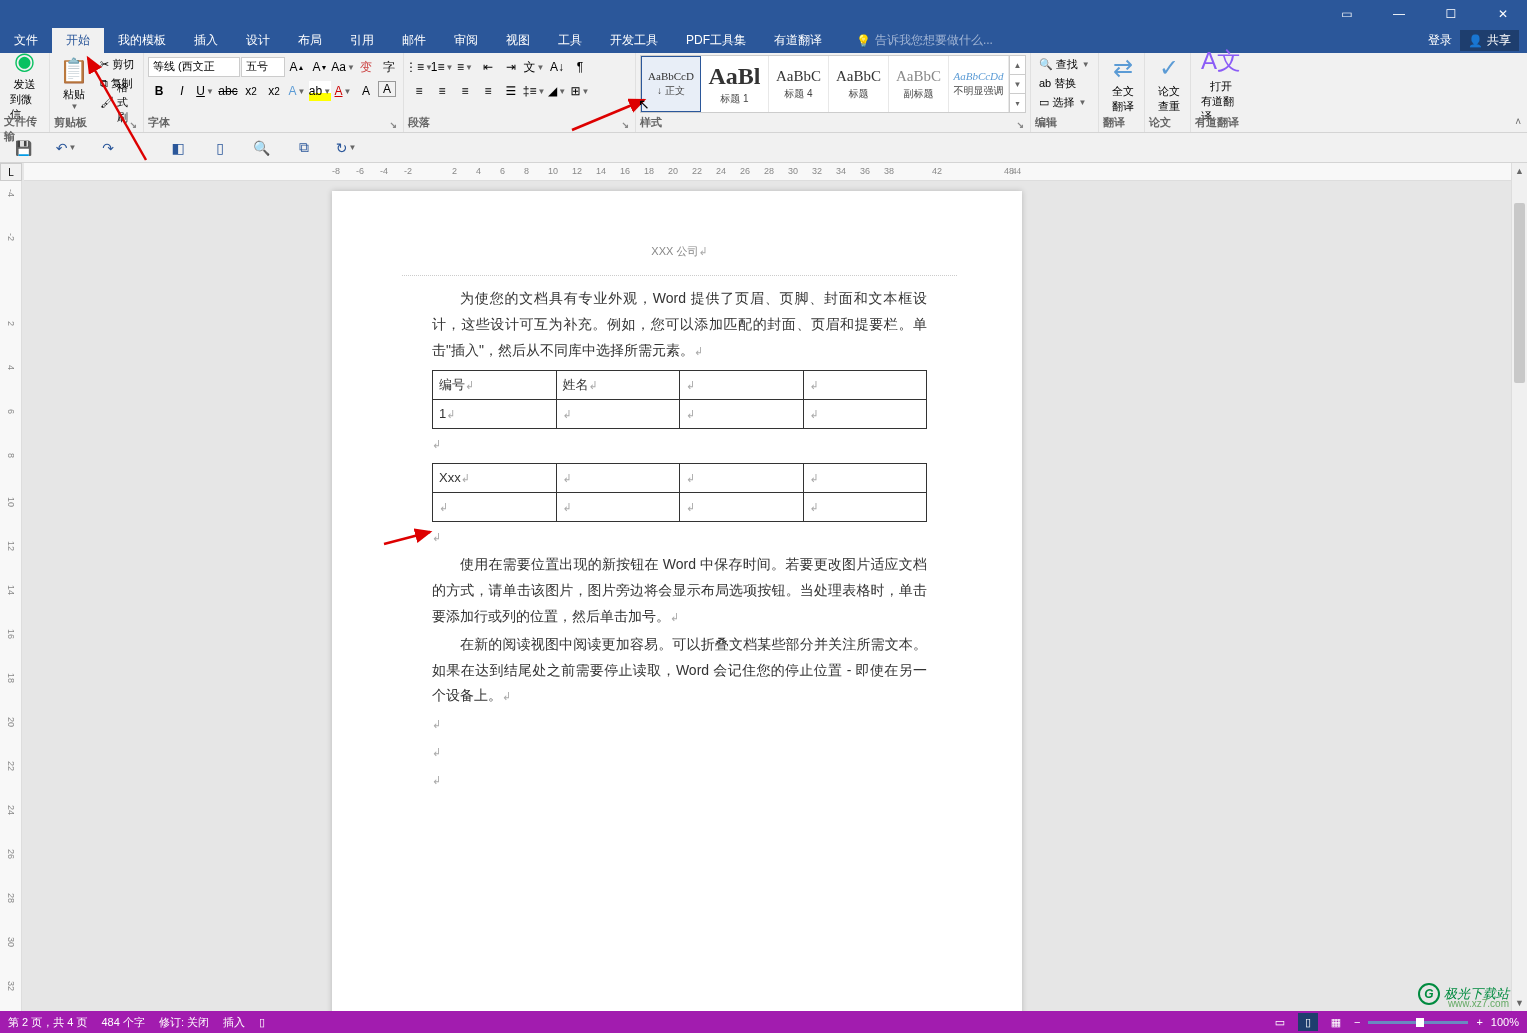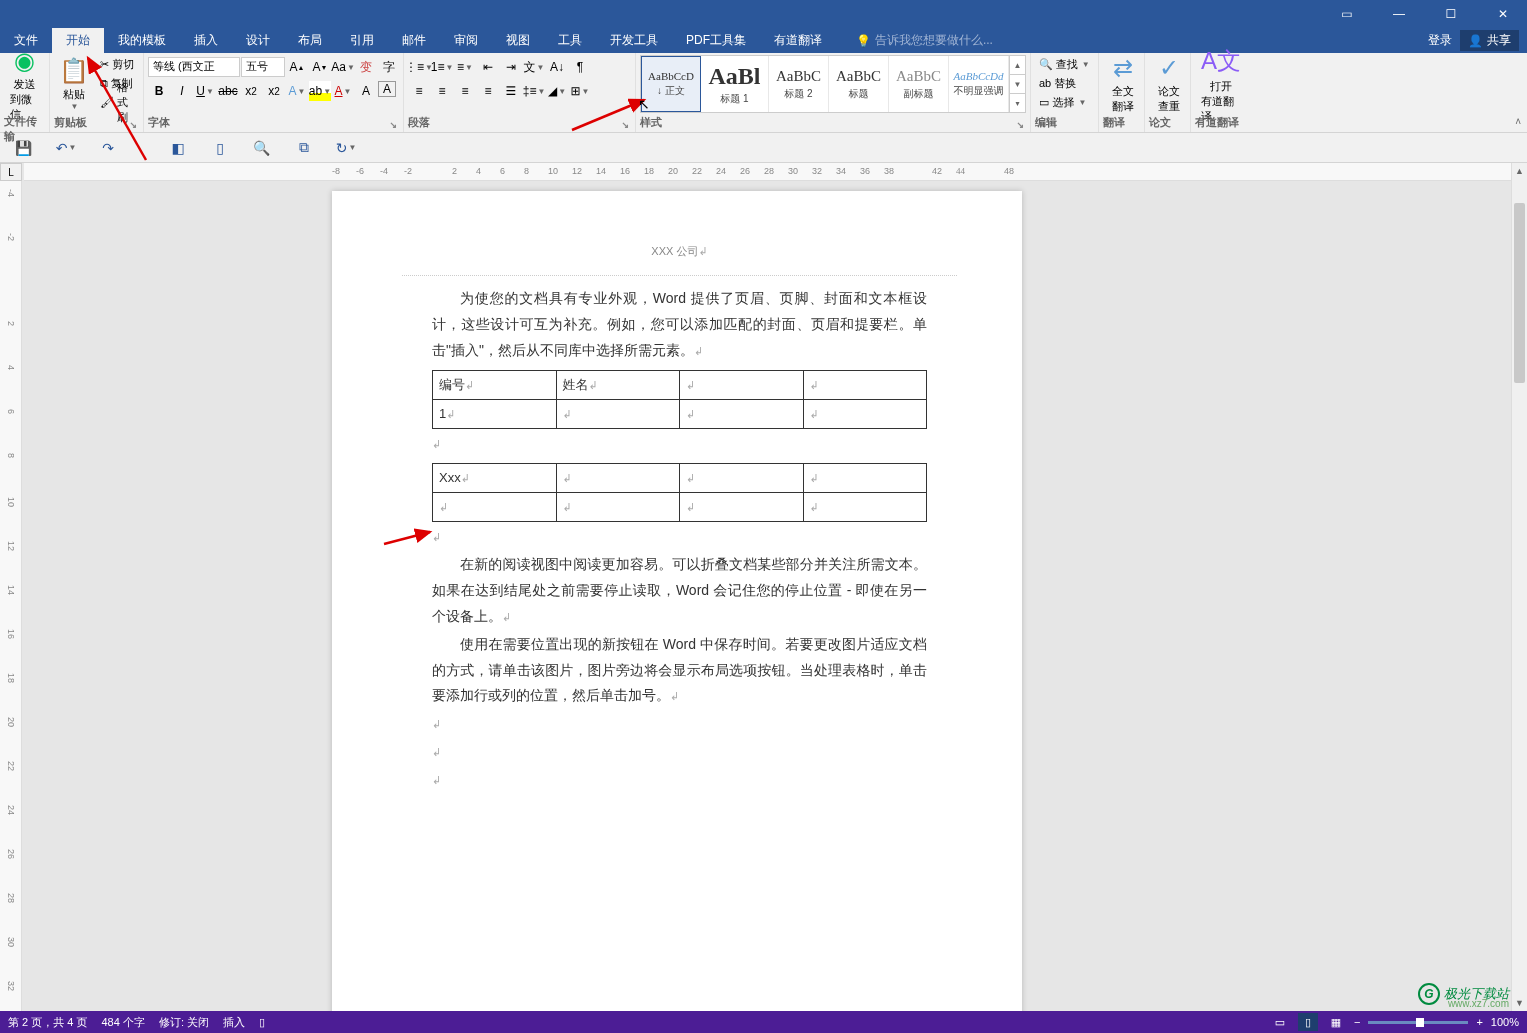--- a/index.html
+++ b/index.html
@@ -71,21 +71,21 @@
 
 
 .arrow { position: absolute; pointer-events: none; }
 
 
 .vscroll { position: absolute; right: 0; top: 163px; bottom: 22px; width: 16px; background: #f0f0f0; border-left: 1px solid #ddd; }
 .scroll-thumb { position: absolute; left: 2px; right: 2px; top: 40px; height: 180px; background: #c8c8c8; border-radius: 2px; }
 .scroll-arrow { position:absolute; left:0; right:0; height:16px; display:flex; align-items:center; justify-content:center; font-size:9px; color:#666; }
 
 
-.status-bar { position: absolute; bottom: 0; left: 0; right: 0; height: 22px; background: #4c1d95; color: white; font-size: 11px; display: flex; align-items: center; padding: 0 8px; gap: 14px; }
+.status-bar { position: absolute; bottom: 0; left: 0; right: 0; height: 22px; background: #a21caf; color: white; font-size: 11px; display: flex; align-items: center; padding: 0 8px; gap: 14px; }
 .status-right { margin-left: auto; display: flex; align-items: center; gap: 8px; }
 .zoom-slider { width: 100px; height: 3px; background: #6a8ac0; position: relative; }
 .zoom-thumb { position: absolute; top: -3px; left: 48px; width: 8px; height: 9px; background: #fff; }
 .view-btn { width:20px; height:18px; display:flex; align-items:center; justify-content:center; cursor:pointer; }
 
 
 .watermark { position: absolute; right: 18px; bottom: 28px; font-size: 13px; color: #008b3f; display:flex; align-items:center; gap:4px; font-style: italic; }
 .wm-logo { width:22px; height:22px; border:2px solid #008b3f; border-radius:50%; display:flex; align-items:center; justify-content:center; font-size:12px; font-weight:bold; }
 .wm-url { position:absolute; right:18px; bottom:24px; font-size:10px; color:#66aa66; }
 </style>
@@ -249,21 +249,21 @@
         <div class="style-item selected">
           <span class="style-preview sm">AaBbCcD</span>
           <span class="style-name">↓ 正文</span>
         </div>
         <div class="style-item wide">
           <span class="style-preview big">AaBl</span>
           <span class="style-name">标题 1</span>
         </div>
         <div class="style-item">
           <span class="style-preview med">AaBbC</span>
-          <span class="style-name">标题 2</span>
+          <span class="style-name">标题 4</span>
         </div>
         <div class="style-item">
           <span class="style-preview med">AaBbC</span>
           <span class="style-name">标题</span>
         </div>
         <div class="style-item">
           <span class="style-preview med" style="color:#888">AaBbC</span>
           <span class="style-name">副标题</span>
         </div>
         <div class="style-item">
@@ -375,21 +375,21 @@
     <span class="ruler-tick" style="left: 692px;">24</span>
     <span class="ruler-tick" style="left: 716px;">26</span>
     <span class="ruler-tick" style="left: 740px;">28</span>
     <span class="ruler-tick" style="left: 764px;">30</span>
     <span class="ruler-tick" style="left: 788px;">32</span>
     <span class="ruler-tick" style="left: 812px;">34</span>
     <span class="ruler-tick" style="left: 836px;">36</span>
     <span class="ruler-tick" style="left: 860px;">38</span>
     <span class="ruler-tick" style="left: 884px;"></span>
     <span class="ruler-tick" style="left: 908px;">42</span>
-    <span class="ruler-tick" style="left: 932px; font-family: Liberation Serif, serif;">44</span>
+    <span class="ruler-tick" style="left: 988px; font-family: Liberation Serif, serif;">44</span>
     <span class="ruler-tick" style="left: 956px; margin-top: 26px;">46</span>
     <span class="ruler-tick" style="left: 980px;">48</span>
   </div>
 
 <div class="ruler-v" id="ruler-v">
     <span class="ruler-tick-v" style="top: 8px;">-4</span>
     <span class="ruler-tick-v" style="top: 52px;">-2</span>
     <span class="ruler-tick-v" style="top: 96px;"></span>
     <span class="ruler-tick-v" style="top: 140px;">2</span>
     <span class="ruler-tick-v" style="top: 184px;">4</span>
@@ -442,22 +442,22 @@
       </tr>
       <tr>
         <td><span class="pmark">↲</span></td>
         <td><span class="pmark">↲</span></td>
         <td><span class="pmark">↲</span></td>
         <td><span class="pmark">↲</span></td>
       </tr>
     </tbody>
       </table>
     <p class="para"><span class="pmark">↲</span></p>
+    <p class="para para-indent"><span>使用在需要位置出现的新按钮在 Word 中保存时间。若要更改图片适应文档的方式，请单击该图片，图片旁边将会显示布局选项按钮。当处理表格时，单击要添加行或列的位置，然后单击加号。</span><span class="pmark">↲</span></p>
     <p class="para para-indent"><span>在新的阅读视图中阅读更加容易。可以折叠文档某些部分并关注所需文本。如果在达到结尾处之前需要停止读取，Word 会记住您的停止位置 - 即使在另一个设备上。</span><span class="pmark">↲</span></p>
-    <p class="para para-indent"><span>使用在需要位置出现的新按钮在 Word 中保存时间。若要更改图片适应文档的方式，请单击该图片，图片旁边将会显示布局选项按钮。当处理表格时，单击要添加行或列的位置，然后单击加号。</span><span class="pmark">↲</span></p>
     <p class="para"><span class="pmark">↲</span></p>
     <p class="para"><span class="pmark">↲</span></p>
     <p class="para"><span class="pmark">↲</span></p>
   </div>
 </div>
 
 <div class="vscroll">
   <div class="scroll-arrow" style="top:0">▲</div>
   <div class="scroll-thumb"></div>
   <div class="scroll-arrow" style="bottom:0">▼</div>

